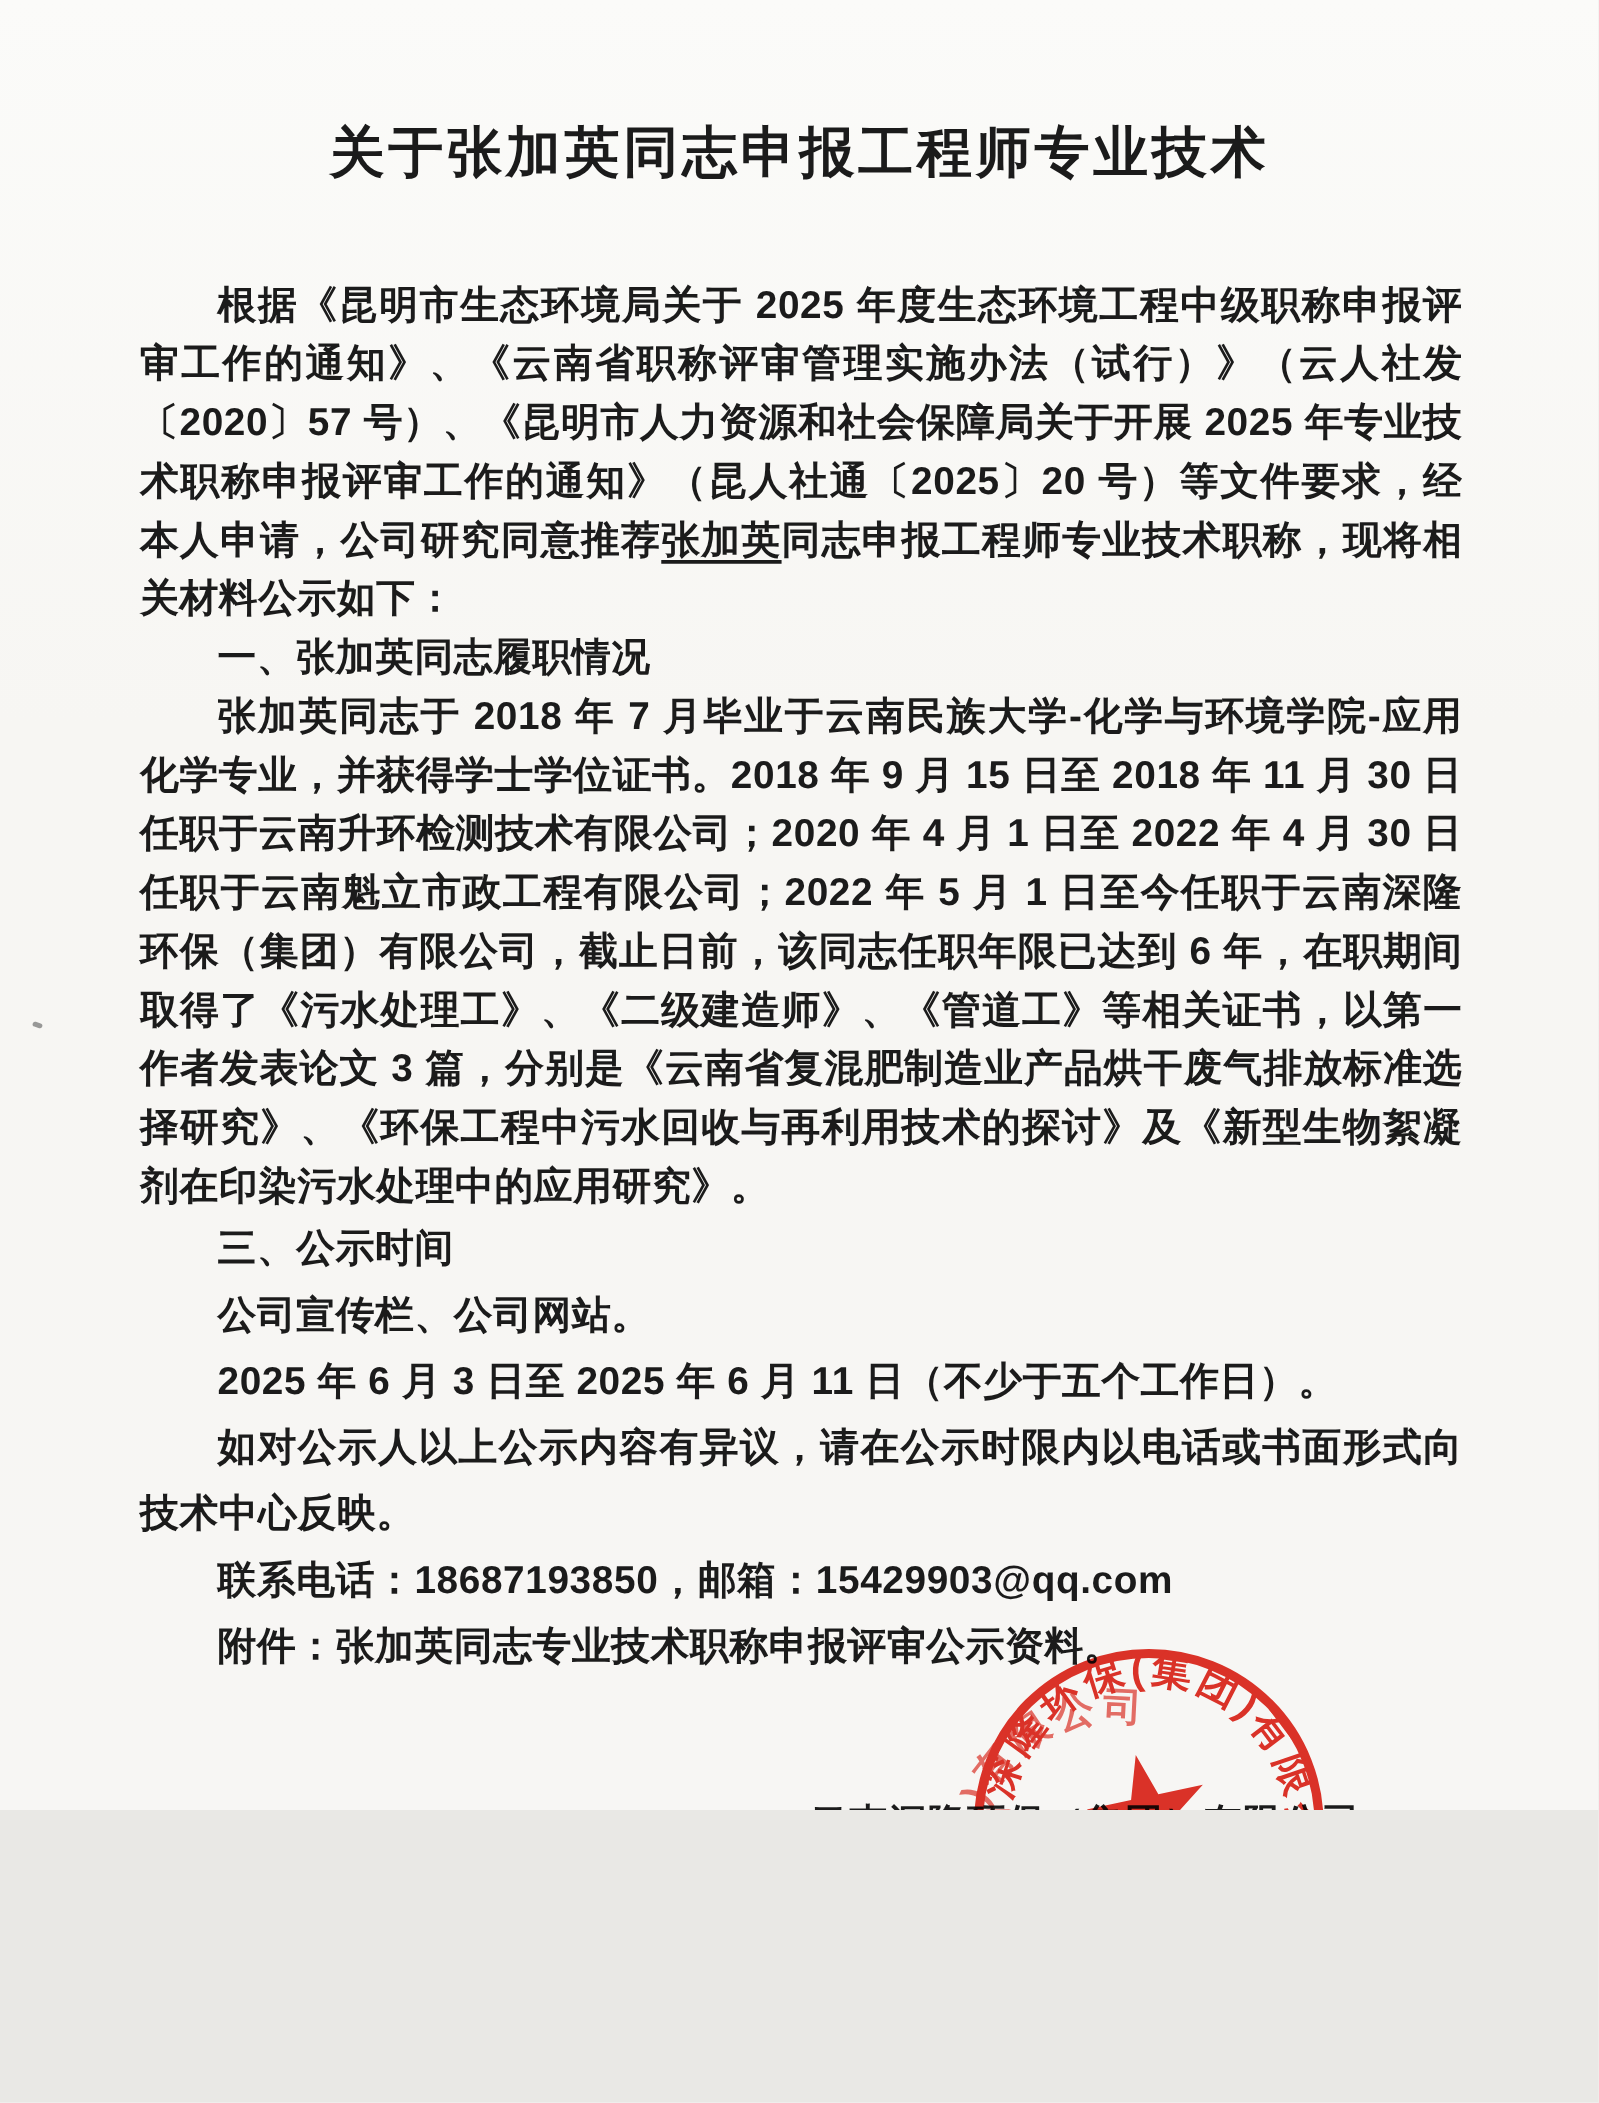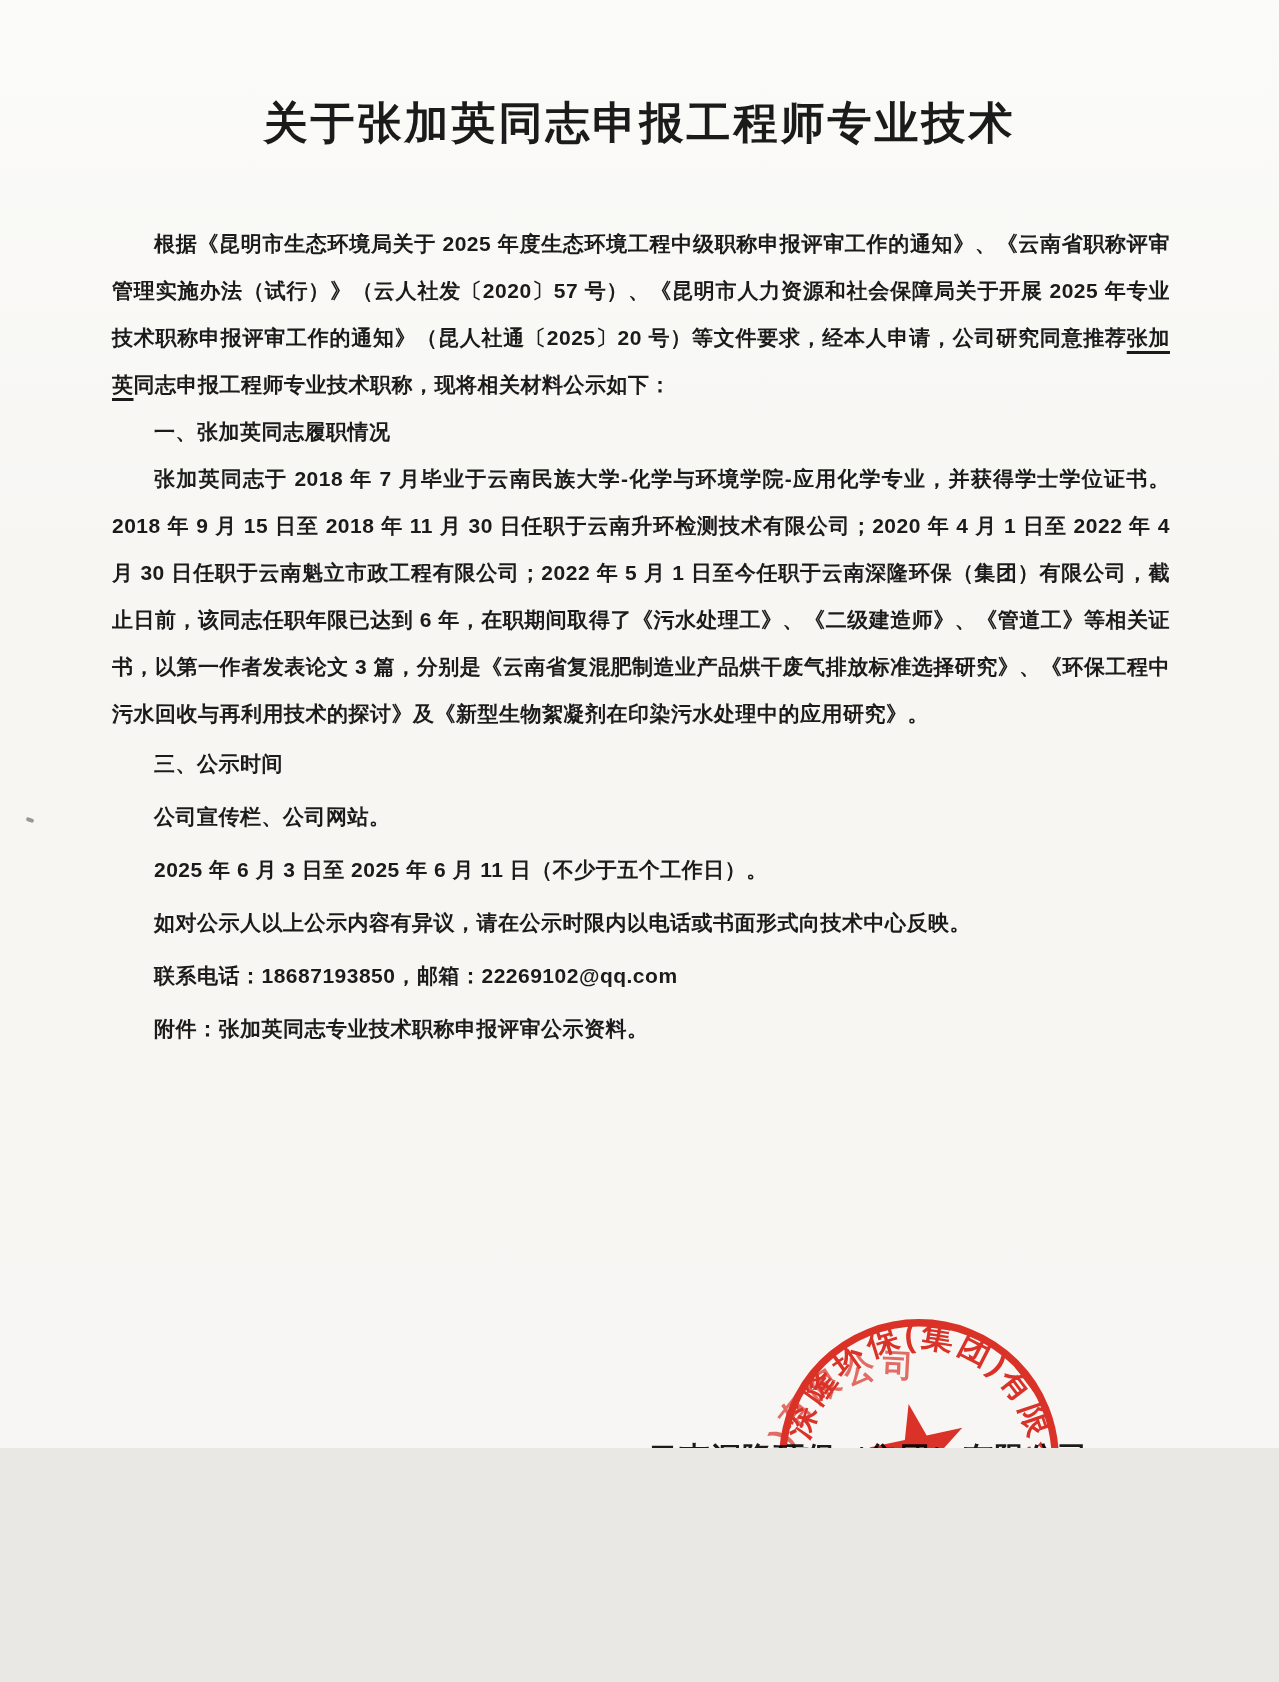--- a/index.html
+++ b/index.html
@@ -12,21 +12,21 @@
     color:#1b1b1b;
     overflow:hidden;
   }
   .doc-title{
     position:absolute;top:92px;left:0;width:100%;
     margin:0;text-align:center;
     font-size:44px;line-height:62px;font-weight:700;letter-spacing:3px;
   }
   .content{
     position:absolute;left:112px;top:220px;width:1058px;
-    font-size:21px;font-weight:600;letter-spacing:0.5px;
+    font-size:31px;font-weight:600;letter-spacing:0.5px;
   }
   .para{margin:0;text-indent:2em;line-height:47px;text-align:justify;}
   .loose{line-height:53px;}
   .name-hl{
     font-weight:800;
     text-decoration:underline;
     text-decoration-thickness:2.5px;
     text-underline-offset:6px;
   }
   .sig{position:absolute;margin:0;font-weight:700;white-space:nowrap;}
@@ -55,21 +55,21 @@
 
     <p class="para">一、张加英同志履职情况</p>
     <p class="para">张加英同志于 2018 年 7 月毕业于云南民族大学-化学与环境学院-应用化学专业，并获得学士学位证书。2018 年 9 月 15 日至 2018 年 11 月 30 日任职于云南升环检测技术有限公司；2020 年 4 月 1 日至 2022 年 4 月 30 日任职于云南魁立市政工程有限公司；2022 年 5 月 1 日至今任职于云南深隆环保（集团）有限公司，截止日前，该同志任职年限已达到 6 年，在职期间取得了《污水处理工》、《二级建造师》、《管道工》等相关证书，以第一作者发表论文 3 篇，分别是《云南省复混肥制造业产品烘干废气排放标准选择研究》、《环保工程中污水回收与再利用技术的探讨》及《新型生物絮凝剂在印染污水处理中的应用研究》。</p>
 
     <p class="para loose">三、公示时间</p>
 
     <p class="para loose">公司宣传栏、公司网站。</p>
     <p class="para loose">2025 年 6 月 3 日至 2025 年 6 月 11 日（不少于五个工作日）。</p>
 
     <p class="para loose">如对公示人以上公示内容有异议，请在公示时限内以电话或书面形式向技术中心反映。</p>
-    <p class="para loose">联系电话：18687193850，邮箱：22269102@qq.com</p>
+    <p class="para loose">联系电话：18687193850，邮箱：15429903@qq.com</p>
     <p class="para loose">附件：张加英同志专业技术职称申报评审公示资料。</p>
   </div>
 
   <p class="sig sig-company">云南深隆环保（集团）有限公司</p>
   <p class="sig sig-date">2025 年 6 月 3 日</p>
 
   <svg class="seal" viewBox="0 0 300 300" xmlns="http://www.w3.org/2000/svg">
     <defs>
       <path id="arcTop" d="M 56.5 204 A 108 108 0 1 1 243.5 204" fill="none"></path>
       <path id="arcBottom" d="M 79.7 203 A 88 88 0 0 0 220.3 203" fill="none"></path>

